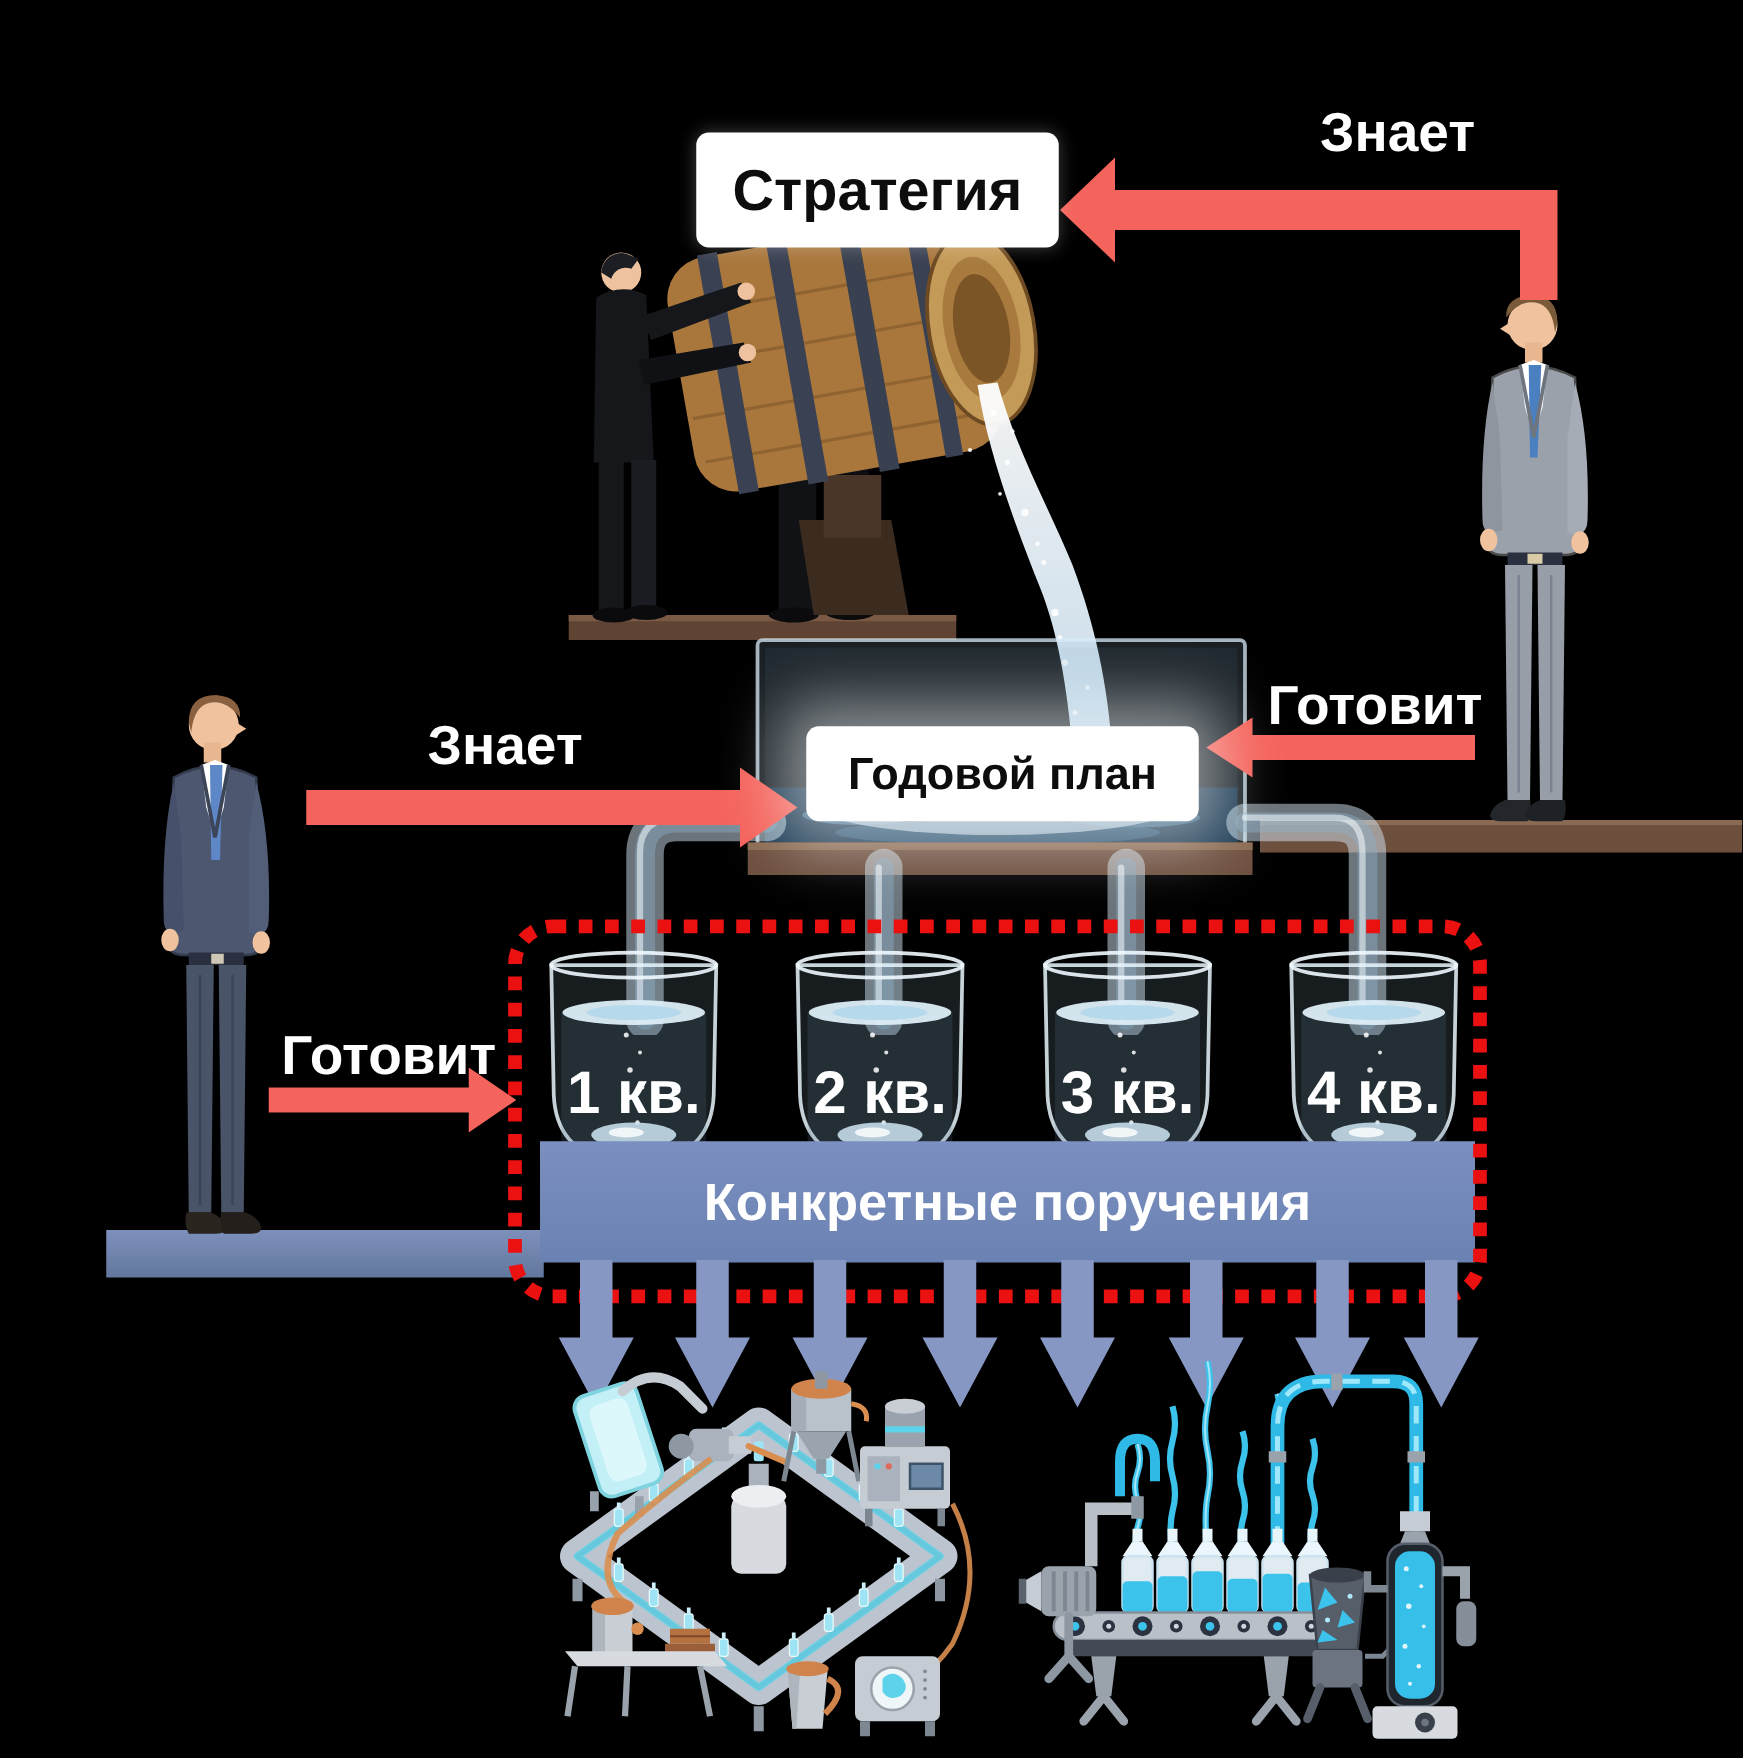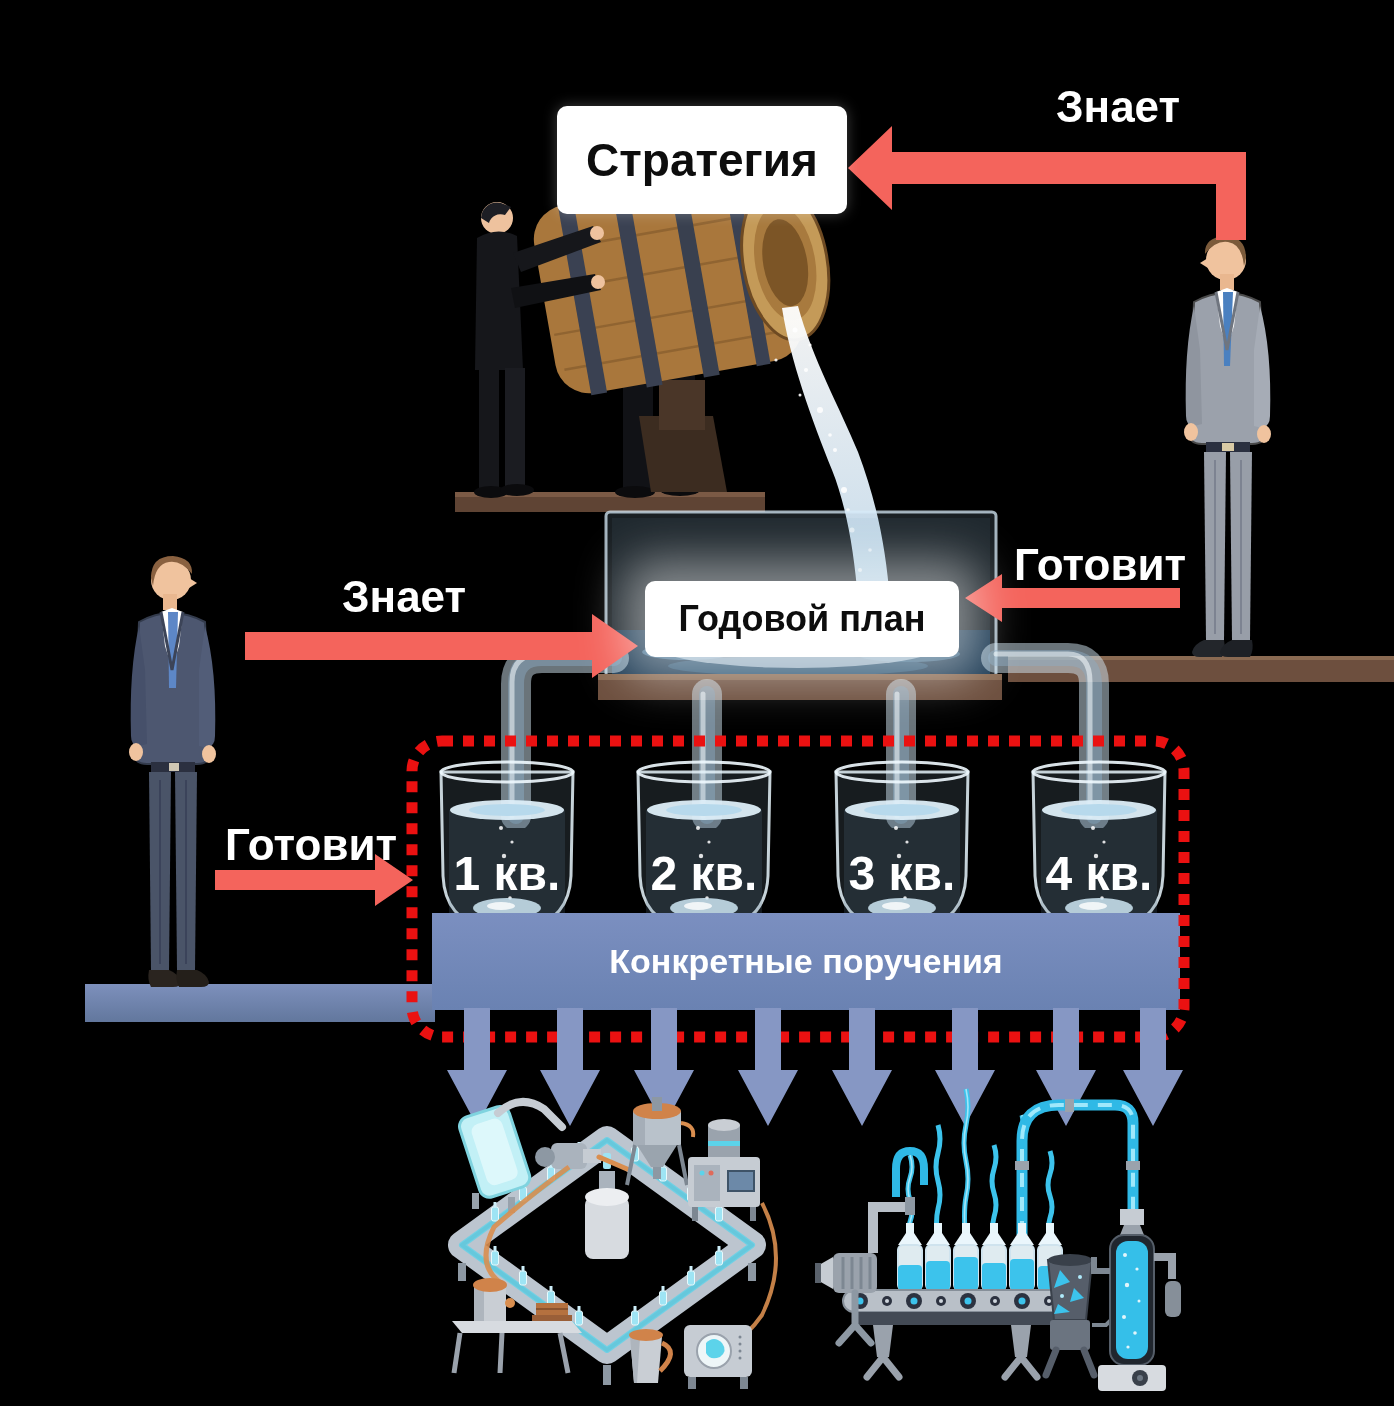--- a/index.html
+++ b/index.html
@@ -2,32 +2,32 @@
 <html><head>
 <meta charset="utf-8">
 <style>
   html,body{margin:0;padding:0;background:#000;}
   .stage{position:relative;width:1394px;height:1406px;background:#000;overflow:hidden;
          font-family:"Liberation Sans",sans-serif;}
   .abs{position:absolute;}
   .wlabel{color:#fff;font-weight:700;font-size:44px;text-align:left;white-space:nowrap;}
   .whitebox{background:#fff;border-radius:10px;display:flex;align-items:center;justify-content:center;
             font-weight:700;color:#0d0d0d;box-shadow:0 0 14px rgba(255,255,255,.25);}
-  #strategy-box{left:557px;top:106px;width:290px;height:108px;font-size:46px;z-index:20;}
+  #strategy-box{left:557px;top:106px;width:290px;height:92px;font-size:46px;z-index:20;}
   #plan-box{left:645px;top:581px;width:314px;height:76px;font-size:36px;z-index:20;
             box-shadow:0 0 46px 22px rgba(255,255,255,.45);}
   #knows-top{left:1056px;top:82px;width:140px;z-index:20;}
   #knows-left{left:342px;top:572px;width:130px;z-index:20;}
   #prepares-right{left:1014px;top:540px;width:160px;z-index:20;}
   #prepares-left{left:225px;top:820px;width:160px;z-index:20;}
   .z2{z-index:2}.z3{z-index:3}.z4{z-index:4}.z5{z-index:5}.z6{z-index:6}.z8{z-index:8}
   .z9{z-index:9}.z10{z-index:10}.z11{z-index:11}.z12{z-index:12}.z14{z-index:14}.z20{z-index:20}
   #assignments-bar{left:432px;top:913px;width:748px;height:97px;
       background:linear-gradient(180deg,#7b8fc0,#6a82b2);display:flex;align-items:center;justify-content:center;
-      color:#fff;font-weight:700;font-size:34px;}
+      color:#fff;font-weight:700;font-size:42px;}
   #platform-strip{left:85px;top:984px;width:350px;height:38px;
       background:linear-gradient(180deg,#7d90bc,#62779d);}
   #plank-right{left:1008px;top:656px;width:386px;height:22px;background:#6d4f3e;border-top:4px solid #8a6a52;}
   svg text{font-family:"Liberation Sans",sans-serif;}
 </style>
 </head>
 <body>
 
 <div class="stage">
 

